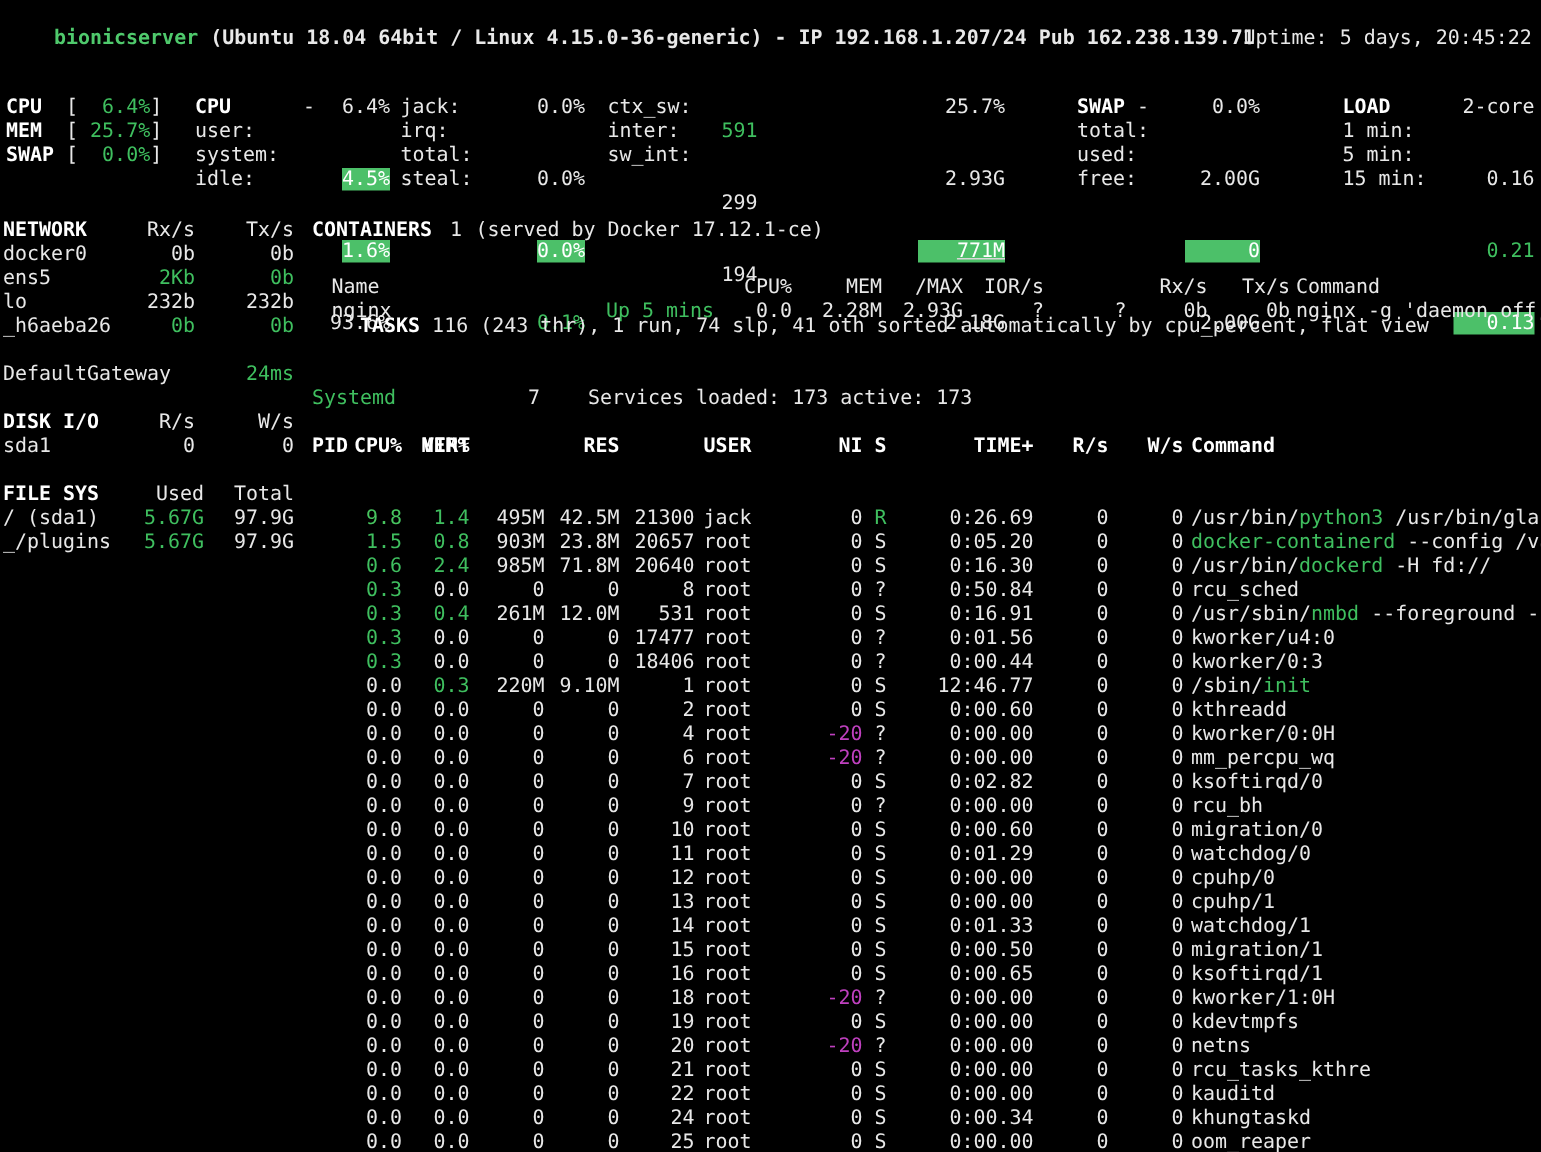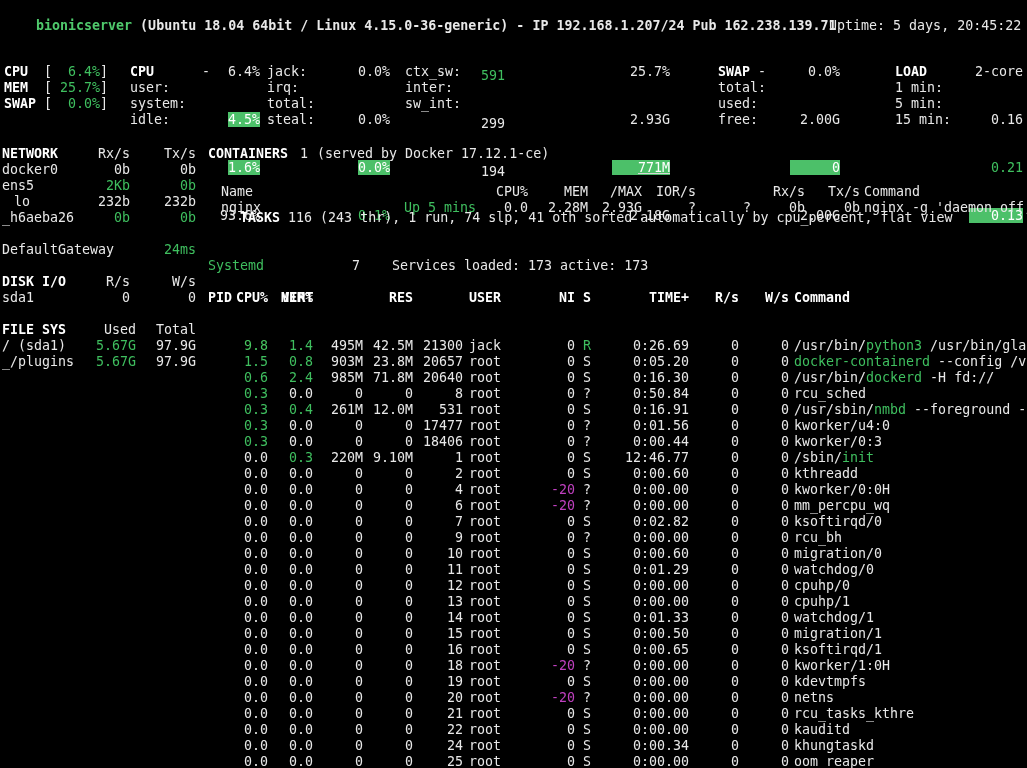--- a/index.html
+++ b/index.html
@@ -71,21 +71,21 @@
     <div class="w" style="height:16px;">0.0%</div>
     <div style="height:16px;"><span class="hl">0.0%</span></div>
     <div class="g" style="height:16px;">0.1%</div>
   </div>
 
   <div class="abs" style="left:405px;top:32px;">
     <pre><span class="w">ctx_sw:</span>
 <span class="w">inter:</span>
 <span class="w">sw_int:</span></pre>
   </div>
-  <div class="abs" style="left:455px;top:36px;text-align:right;width:50px;">
+  <div class="abs" style="left:455px;top:48px;text-align:right;width:50px;">
     <div class="g" style="height:16px;">591</div>
     <div class="w" style="height:16px;">299</div>
     <div class="w" style="height:16px;">194</div>
   </div>
 
   <div class="abs" style="left:605px;top:32px;text-align:right;width:65px;">
     <div class="w" style="height:16px;">25.7%</div>
     <div class="w" style="height:16px;">2.93G</div>
     <div style="height:16px;text-decoration:underline;"><span class="hl" style="padding-left:26px;">771M</span></div>
     <div class="w" style="height:16px;">2.18G</div>
@@ -124,21 +124,21 @@
       <span class="abs w" style="left:0;top:0;width:194px;text-align:right;">Tx/s</span>
 
       <span class="abs w" style="left:0;top:16px;">docker0</span>
       <span class="abs w" style="left:0;top:16px;width:128px;text-align:right;">0b</span>
       <span class="abs w" style="left:0;top:16px;width:194px;text-align:right;">0b</span>
 
       <span class="abs w" style="left:0;top:32px;">ens5</span>
       <span class="abs g" style="left:0;top:32px;width:128px;text-align:right;">2Kb</span>
       <span class="abs g" style="left:0;top:32px;width:194px;text-align:right;">0b</span>
 
-      <span class="abs w" style="left:12px;top:48px;">lo</span>
+      <span class="abs w" style="left:0;top:48px;">lo</span>
       <span class="abs w" style="left:0;top:48px;width:128px;text-align:right;">232b</span>
       <span class="abs w" style="left:0;top:48px;width:194px;text-align:right;">232b</span>
 
       <span class="abs w" style="left:0;top:64px;">_h6aeba26</span>
       <span class="abs g" style="left:0;top:64px;width:128px;text-align:right;">0b</span>
       <span class="abs g" style="left:0;top:64px;width:194px;text-align:right;">0b</span>
 
       <span class="abs w" style="left:0;top:96px;">DefaultGateway</span>
       <span class="abs g" style="left:0;top:96px;width:194px;text-align:right;">24ms</span>
     </div>

